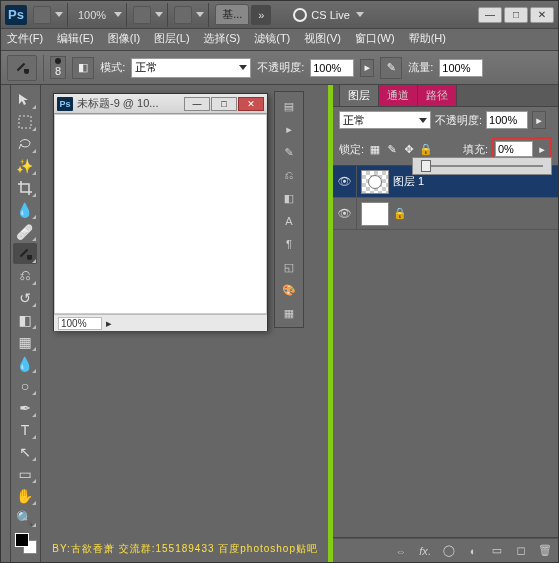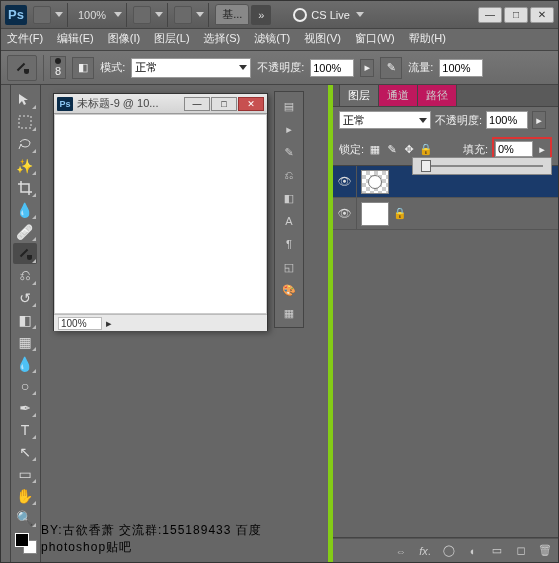--- a/index.html
+++ b/index.html
@@ -80,21 +80,21 @@
 .layer.sel{background:#1a3a6a}
 .layer .eye{width:24px;height:32px;display:flex;align-items:center;justify-content:center;border-right:1px solid #555;color:#ddd}
 .layer .thumb{width:28px;height:24px;background:#fff;border:1px solid #888;margin:0 4px}
 .layer .thumb.checker{background:repeating-conic-gradient(#ccc 0 25%,#fff 0 50%) 0 0/8px 8px}
 .layer .lname{color:#fff;flex:1}
 .layer .llock{width:20px;color:#ddd}
 
 .panel-foot{height:24px;background:#6a6a6a;display:flex;align-items:center;justify-content:flex-end;padding:0 4px;gap:6px;color:#ccc;border-top:1px solid #555}
 .pf-btn{width:18px;height:18px;display:flex;align-items:center;justify-content:center}
 
-.credit{position:absolute;bottom:6px;right:10px;color:#000000;font-size:12px;letter-spacing:1px}
+.credit{position:absolute;bottom:6px;right:10px;color:#fde047;font-size:10px;letter-spacing:1px}
 .sel-dn{width:0;height:0;border-left:4px solid transparent;border-right:4px solid transparent;border-top:5px solid #333}
 </style>
 </head>
 <body>
 
 <div class="titlebar">
   <div class="ps-logo">Ps</div>
   <div class="tb-seg">
     <div class="tb-btn"></div>
     <div class="tb-dn"></div>
@@ -291,20 +291,21 @@
         <div class="slider-thumb"></div>
       </div>
     </div>
 
     <div class="layer-list">
       <div class="layer sel">
         <div class="eye">👁</div>
         <div class="thumb checker">
             <div style="width:14px;height:14px;border:1px solid #777;border-radius:50%;margin:4px auto;background:#fff"></div>
           </div>
+        <span class="lname">图层 1</span>
       </div>
       <div class="layer">
         <div class="eye">👁</div>
         <div class="thumb"></div>
         <span class="llock">🔒</span>
       </div>
     </div>
 
     <div class="panel-foot">
       <div class="pf-btn">⇔</div>

